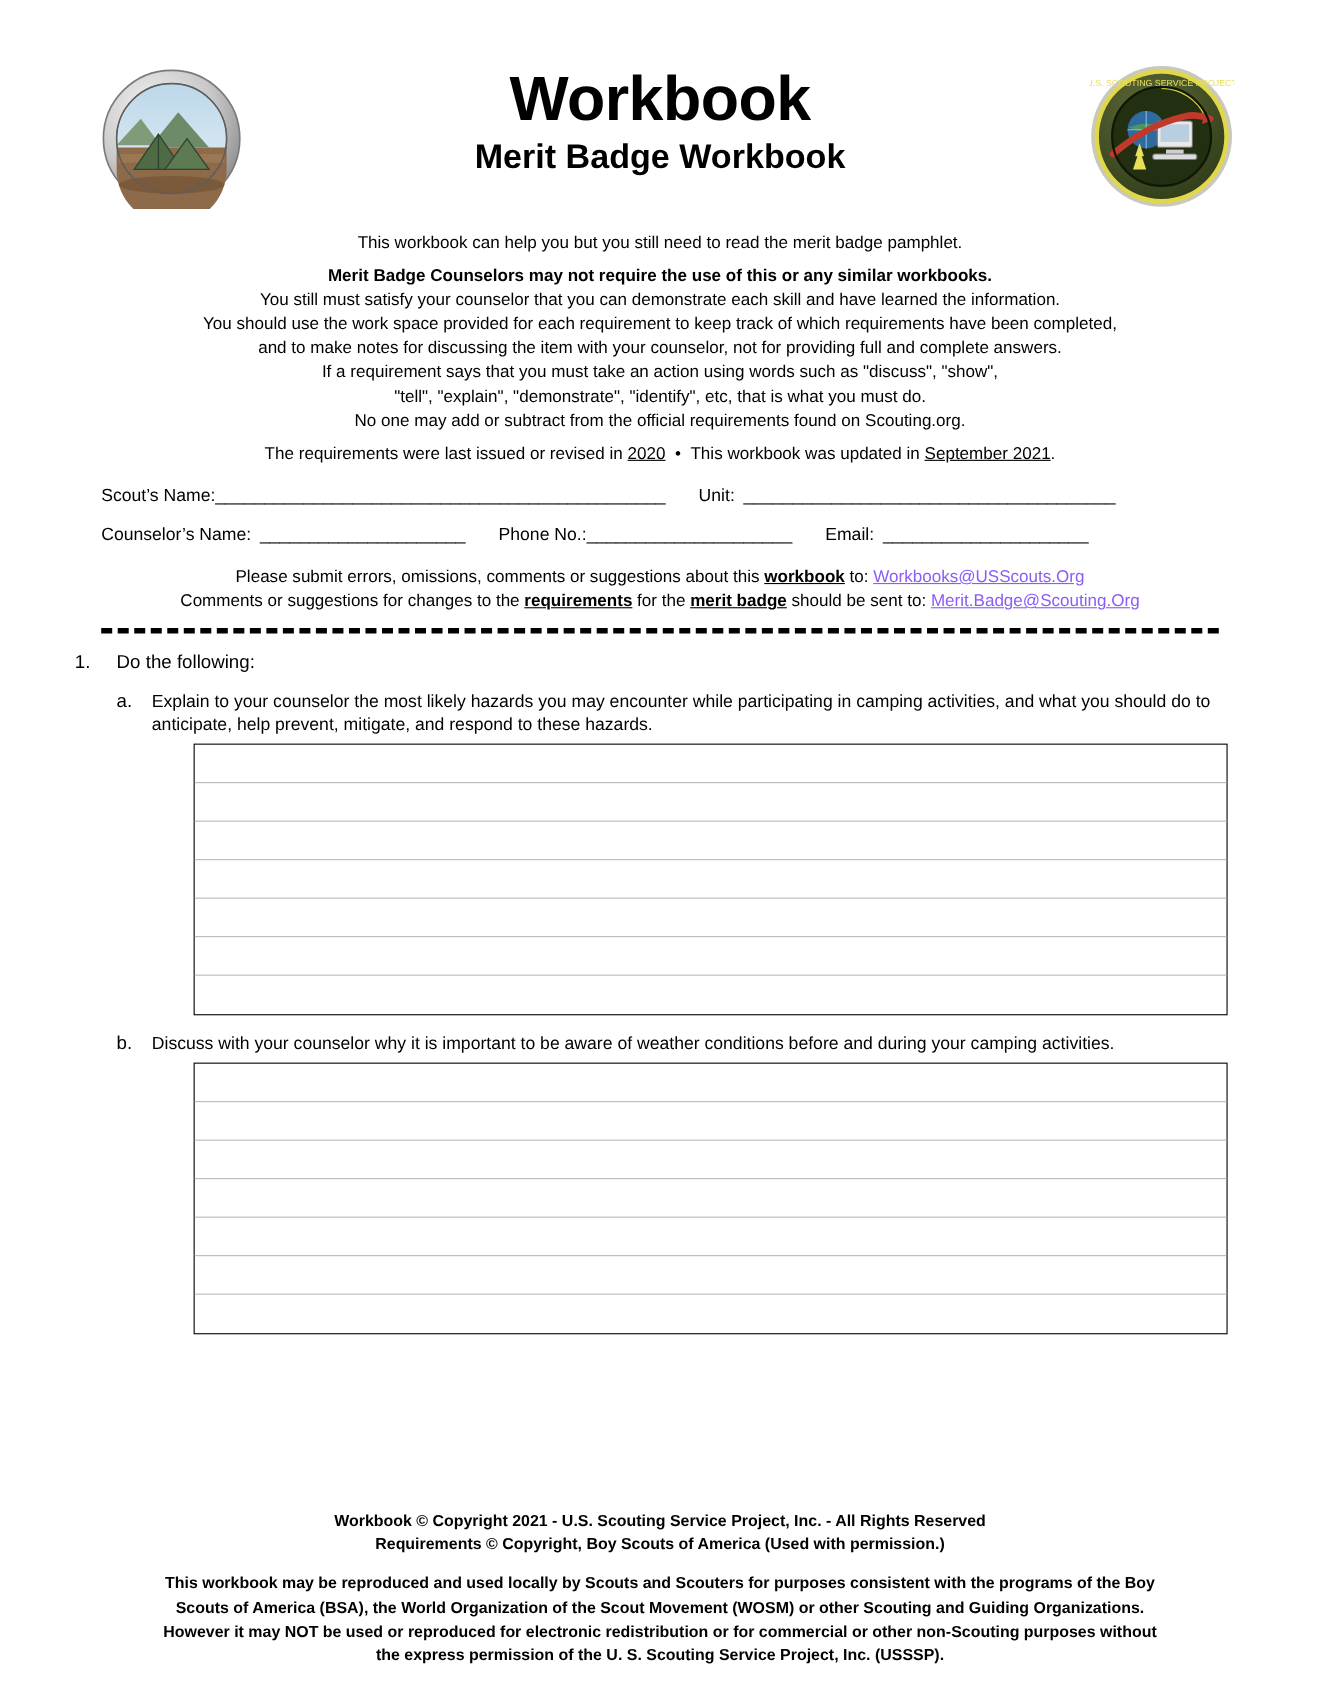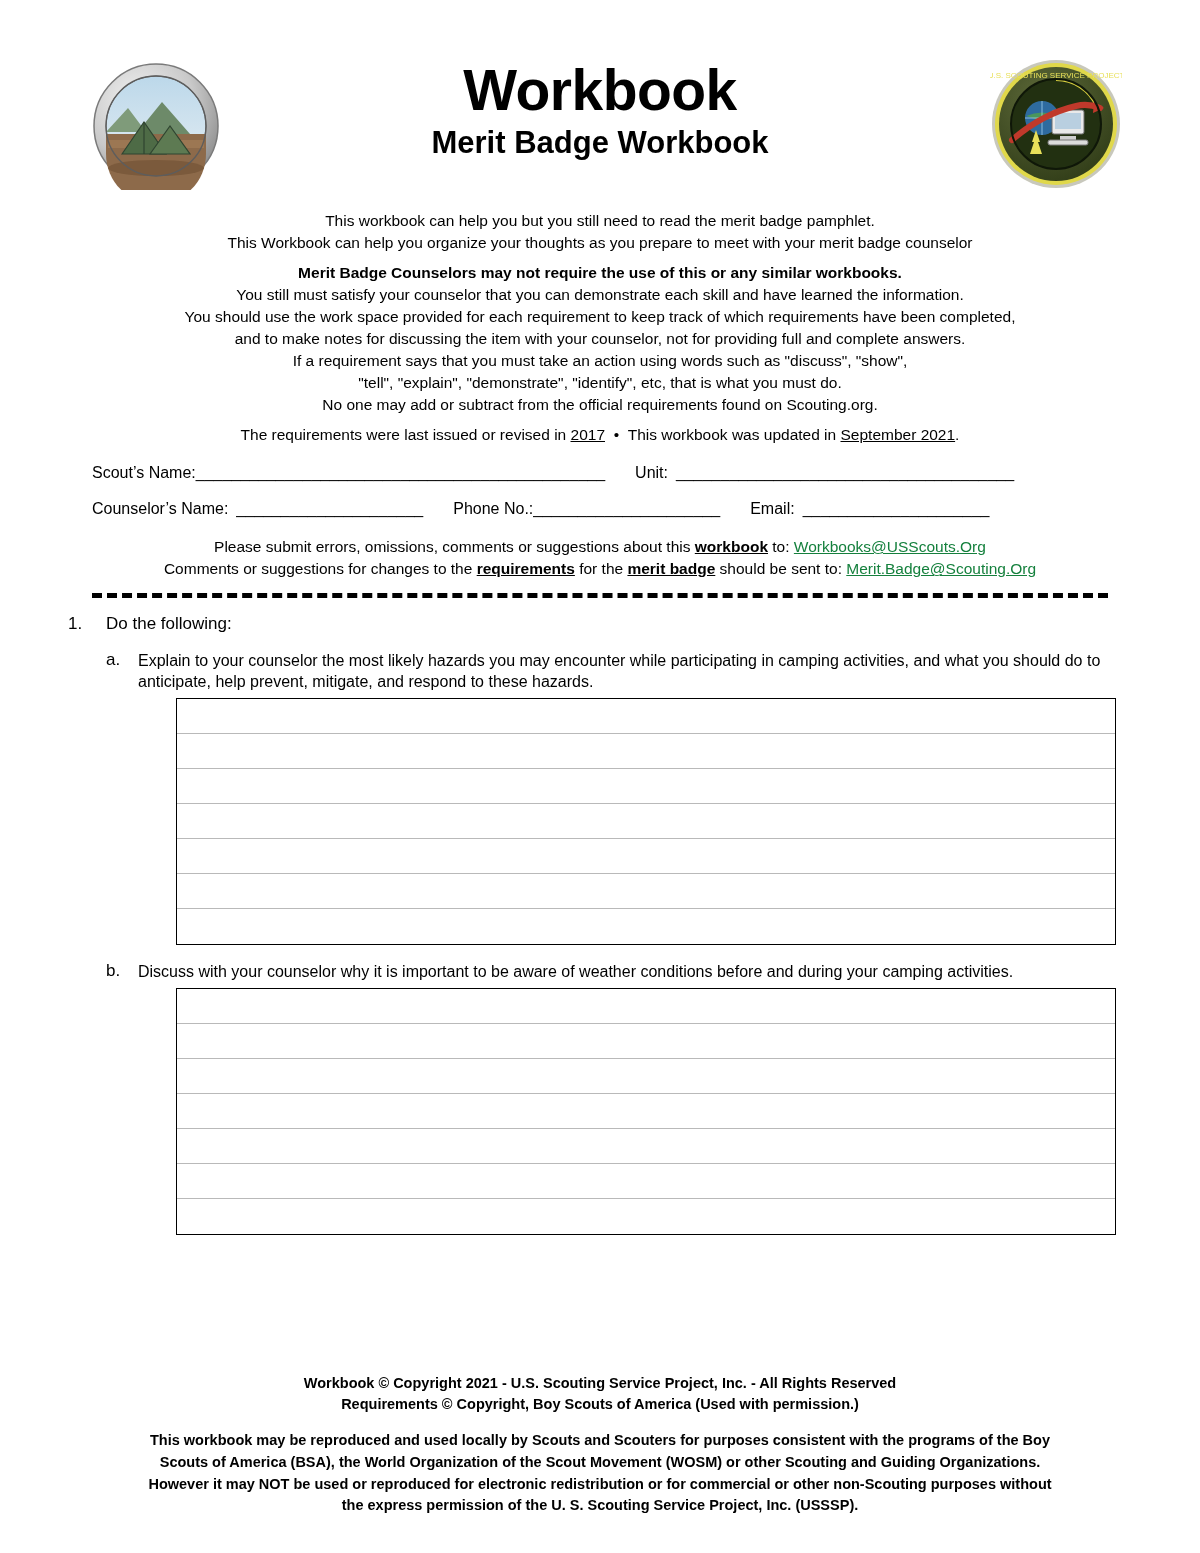--- a/index.html
+++ b/index.html
@@ -101,21 +101,21 @@
 
   
   .submit-block {
     text-align: center;
     font-size: 15.5px;
     line-height: 1.45;
     margin-top: 8px;
   }
   .submit-block b { font-weight: bold; }
   .link {
-    color: #15803d;
+    color: #8b5cf6;
     text-decoration: underline;
   }
 
   
   .dashed {
     margin: 12px 92px 0 92px;
     border-top: 5px dashed #000;
     height: 0;
   }
 
@@ -248,32 +248,31 @@
     </div>
 
     <div class="title-block">
       <div class="main-title">Workbook</div>
       <div class="sub-title">Merit Badge Workbook</div>
     </div>
   </div>
 
   <div class="intro">
     <div>This workbook can help you but you still need to read the merit badge pamphlet.</div>
-    <div>This Workbook can help you organize your thoughts as you prepare to meet with your merit badge counselor</div>
     <div class="intro-gap"></div>
     <div class="bold">Merit Badge Counselors may not require the use of this or any similar workbooks.</div>
     <div>You still must satisfy your counselor that you can demonstrate each skill and have learned the information.</div>
     <div>You should use the work space provided for each requirement to keep track of which requirements have been completed,</div>
     <div>and to make notes for discussing the item with your counselor, not for providing full and complete answers.</div>
     <div>If a requirement says that you must take an action using words such as "discuss", "show",</div>
     <div>"tell", "explain", "demonstrate", "identify", etc, that is what you must do.</div>
     <div>No one may add or subtract from the official requirements found on Scouting.org.</div>
     <div class="intro-gap"></div>
     <div>
-      <span>The requirements were last issued or revised in </span><span class="u">2017</span><span>&nbsp;&nbsp;</span><span>•</span><span>&nbsp;&nbsp;</span><span>This workbook was updated in </span><span class="u">September 2021</span><span>.</span>
+      <span>The requirements were last issued or revised in </span><span class="u">2020</span><span>&nbsp;&nbsp;</span><span>•</span><span>&nbsp;&nbsp;</span><span>This workbook was updated in </span><span class="u">September 2021</span><span>.</span>
     </div>
   </div>
 
   <div class="fields">
     <div class="field-row">
       <span class="field-label">Scout’s Name:</span>
       <span class="field-line">______________________________________________</span>
       <span class="spacer-md"></span>
       <span class="field-label">Unit:</span>
       <span class="spacer-sm" style="width:8px"></span>

